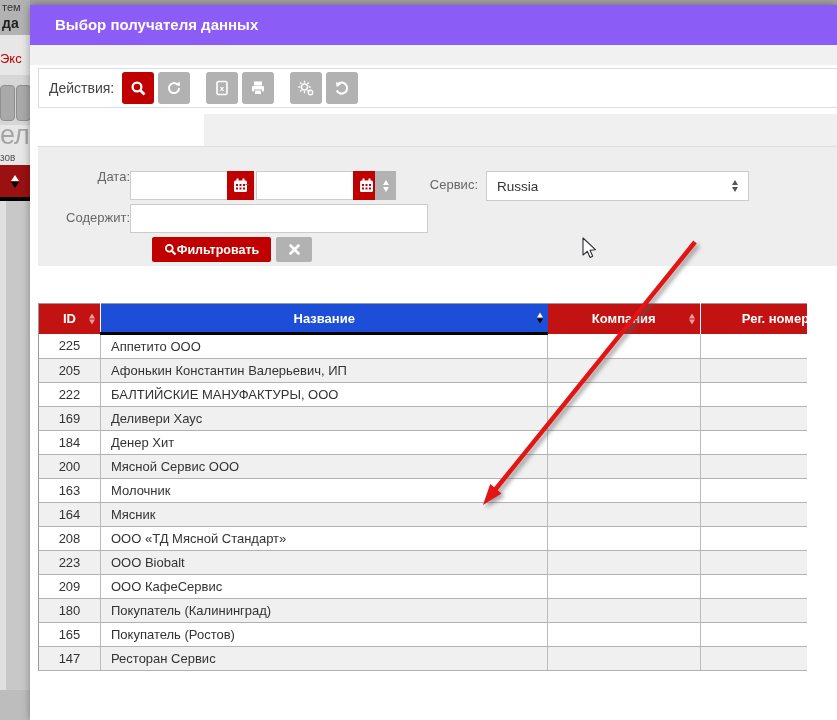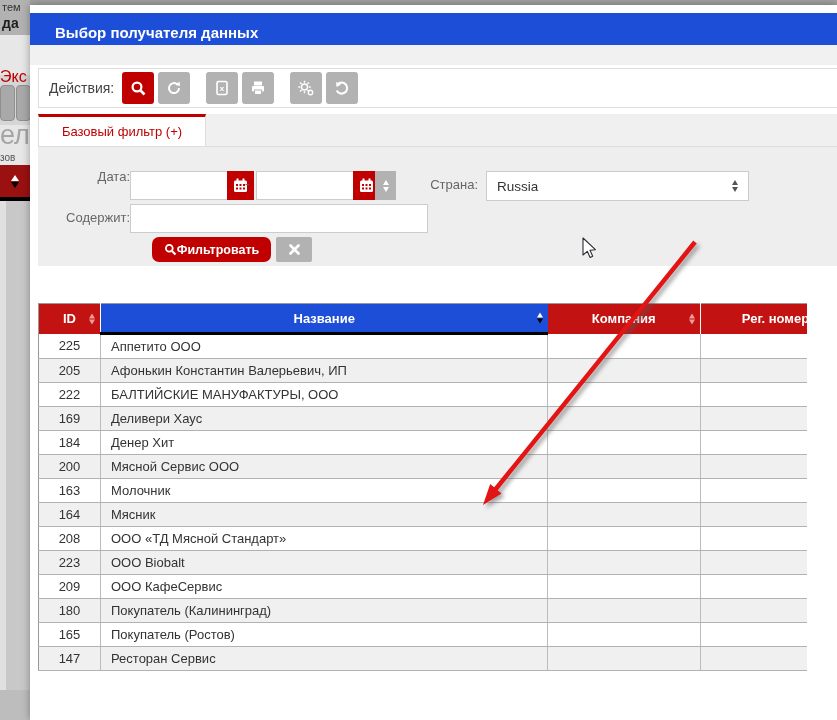--- a/index.html
+++ b/index.html
@@ -9,21 +9,21 @@
 
   
   .top-strip{left:0;top:0;width:837px;height:5px;background:#a2a2a2;}
   .page-bg{left:0;top:0;width:30px;height:720px;overflow:hidden;z-index:1;}
   .band1{left:0;top:0;width:30px;height:35px;background:#b2b2b2;}
   .band2{left:0;top:35px;width:30px;height:40px;background:#e7e7e7;}
   .band3{left:0;top:75px;width:30px;height:50px;background:#d6d6d6;}
   .band4{left:0;top:125px;width:30px;height:40px;background:#e7e7e7;}
   .bg-txt1{left:2px;top:1px;font-size:11px;color:#333;}
   .bg-txt2{left:2px;top:15px;font-size:14px;font-weight:bold;color:#1d1d1d;}
-  .bg-link{left:0;top:68px;font-size:16px;color:#c00000;}
+  .bg-link{left:0;top:51px;font-size:13px;color:#c00000;}
   .bg-btn1{left:0;top:85px;width:13px;height:34px;background:#a9a9a9;border:1px solid #8f8f8f;border-radius:4px;}
   .bg-btn2{left:16px;top:85px;width:13px;height:34px;background:#a9a9a9;border:1px solid #8f8f8f;border-radius:4px;}
   .bg-big{left:0;top:120px;font-size:27px;color:#a5a5a5;}
   .bg-small{left:0;top:152px;font-size:10px;color:#555;}
   .bg-sorthdr{left:0;top:165px;width:30px;height:32px;background:#9b1111;border-bottom:4px solid #000;
               display:flex;flex-direction:column;align-items:center;justify-content:center;gap:1px;}
   .bg-graycol{left:0;top:201px;width:30px;height:489px;background:#e0e0e0;}
   .bg-graycol-in{left:6px;top:201px;width:24px;height:489px;background:#c8c8c8;}
   .bg-bottom{left:0;top:690px;width:30px;height:30px;background:#bdbdbd;}
 
@@ -35,21 +35,21 @@
   .tri-sm-up{border-bottom:5px solid #f29c9c;}
   .tri-sm-down{border-top:5px solid #f29c9c;}
   .tri-wh{border-bottom-color:#fff;}
   .tri-bk{border-top-color:#000;}
   .tri-gray-up{width:0;height:0;border-left:3.5px solid transparent;border-right:3.5px solid transparent;border-bottom:5px solid #555;}
   .tri-gray-down{width:0;height:0;border-left:3.5px solid transparent;border-right:3.5px solid transparent;border-top:5px solid #555;}
 
   
   .modal{left:30px;top:5px;width:807px;height:715px;background:#fff;z-index:2;
          box-shadow:0 0 8px rgba(0,0,0,.35);overflow:hidden;}
-  .modal-header{left:0;top:0;width:100%;height:40px;background:#1d4ed8;margin-top:8px;}
+  .modal-header{left:0;top:0;width:100%;height:40px;background:#8b5cf6;}
   .modal-title{line-height:40px;padding-left:25px;color:#fff;font-size:15px;font-weight:bold;}
   .sub-strip{left:0;top:40px;width:100%;height:20px;background:#f1f1f1;}
 
   .toolbar{left:8px;top:63px;right:0;height:40px;background:#fff;border:1px solid #ddd;border-right:none;
            display:flex;align-items:center;padding-left:10px;box-sizing:border-box;}
   .tb-label{color:#444;font-size:14px;margin-right:8px;}
   .tb-btn{width:32px;height:32px;border-radius:3px;background:#b2b2b2;display:flex;align-items:center;justify-content:center;}
   .tb-btn.active{background:#c00000;}
   .g4{margin-left:4px;} .g16{margin-left:16px;}
 
@@ -67,21 +67,21 @@
   .dg1{left:92px;top:24px;} .dg2{left:218px;top:24px;}
   .date-inp{width:88px;height:27px;border:1px solid #ccc;border-right:none;padding:0 4px;font-size:13px;outline:none;}
   .cal-btn{width:27px;height:29px;background:#c00000;display:flex;align-items:center;justify-content:center;}
   .dash{left:207px;top:29px;font-size:13px;color:#666;}
   .spin-btn{left:337px;top:24px;width:21px;height:29px;background:#b2b2b2;display:flex;flex-direction:column;
             align-items:center;justify-content:center;gap:2px;}
   .country-sel{left:448px;top:24px;width:263px;height:30px;background:#fff;border:1px solid #ccc;box-sizing:border-box;
                display:flex;align-items:center;padding-left:10px;font-size:13.5px;color:#333;}
   .sel-caret{position:absolute;right:10px;top:8px;display:flex;flex-direction:column;gap:2px;}
   .contains-inp{left:92px;top:57px;width:286px;height:27px;border:1px solid #ccc;padding:0 5px;font-size:13px;outline:none;}
-  .filter-btn{left:114px;top:90px;width:119px;height:25px;background:#c00000;border:none;border-radius:7px;color:#fff;
+  .filter-btn{left:114px;top:90px;width:119px;height:25px;background:#c00000;border:none;border-radius:2px;color:#fff;
               font-size:12.5px;font-weight:bold;display:flex;align-items:center;justify-content:center;cursor:pointer;}
   .clear-btn{left:238px;top:90px;width:36px;height:25px;background:#b2b2b2;border:none;border-radius:2px;
              display:flex;align-items:center;justify-content:center;cursor:pointer;}
 
   
   .grid-wrap{left:8px;top:298px;width:769px;overflow:hidden;}
   table{border-collapse:collapse;table-layout:fixed;width:812px;}
   col.c-id{width:62px;} col.c-name{width:447px;} col.c-comp{width:153px;} col.c-reg{width:150px;}
   th{height:28px;color:#fff;font-size:13px;font-weight:bold;position:relative;padding:0;text-align:center;}
   .th-red{background:#c31212;border-right:1px solid rgba(255,255,255,.35);}
@@ -165,23 +165,20 @@
     </div>
     <div class="tb-btn g4">
       <svg width="16" height="16" viewBox="0 0 16 16">
         <path d="M3.5 4.5a5.5 5.5 0 1 1-.8 6" fill="none" stroke="#fff" stroke-width="2"></path>
         <polygon points="2,2 2.6,7 7,4.5" fill="#fff"></polygon>
       </svg>
     </div>
   </div>
 
   <div class="abs tab-row-bg"></div>
-  <div class="abs tab">
-    <span>Базовый фильтр (+)</span>
-  </div>
 
   <div class="abs filter-panel">
     <div class="abs flabel lbl-date">Дата:</div>
 
     <div class="abs date-grp dg1">
       <input class="date-inp" value="" style="">
       <div class="cal-btn">
         <svg width="15" height="15" viewBox="0 0 15 15">
           <rect x="1" y="2.5" width="13" height="11.5" rx="1.5" fill="#fff"></rect>
           <rect x="3.5" y="0.5" width="2" height="3" fill="#fff"></rect>
@@ -217,21 +214,21 @@
           </g>
         </svg>
       </div>
     </div>
 
     <div class="abs spin-btn">
       <span class="tri-sm-up tri-wh"></span>
       <span class="tri-sm-down" style="border-top-color:#fff"></span>
     </div>
 
-    <div class="abs flabel lbl-country">Страна:</div>
+    <div class="abs flabel lbl-country">Сервис:</div>
     <div class="abs country-sel">
       <span>Russia</span>
       <span class="sel-caret">
         <span class="tri-gray-up"></span>
           <span class="tri-gray-down"></span>
       </span>
     </div>
 
     <div class="abs flabel lbl-contains">Содержит:</div>
     <input class="abs contains-inp" value="" style="">

